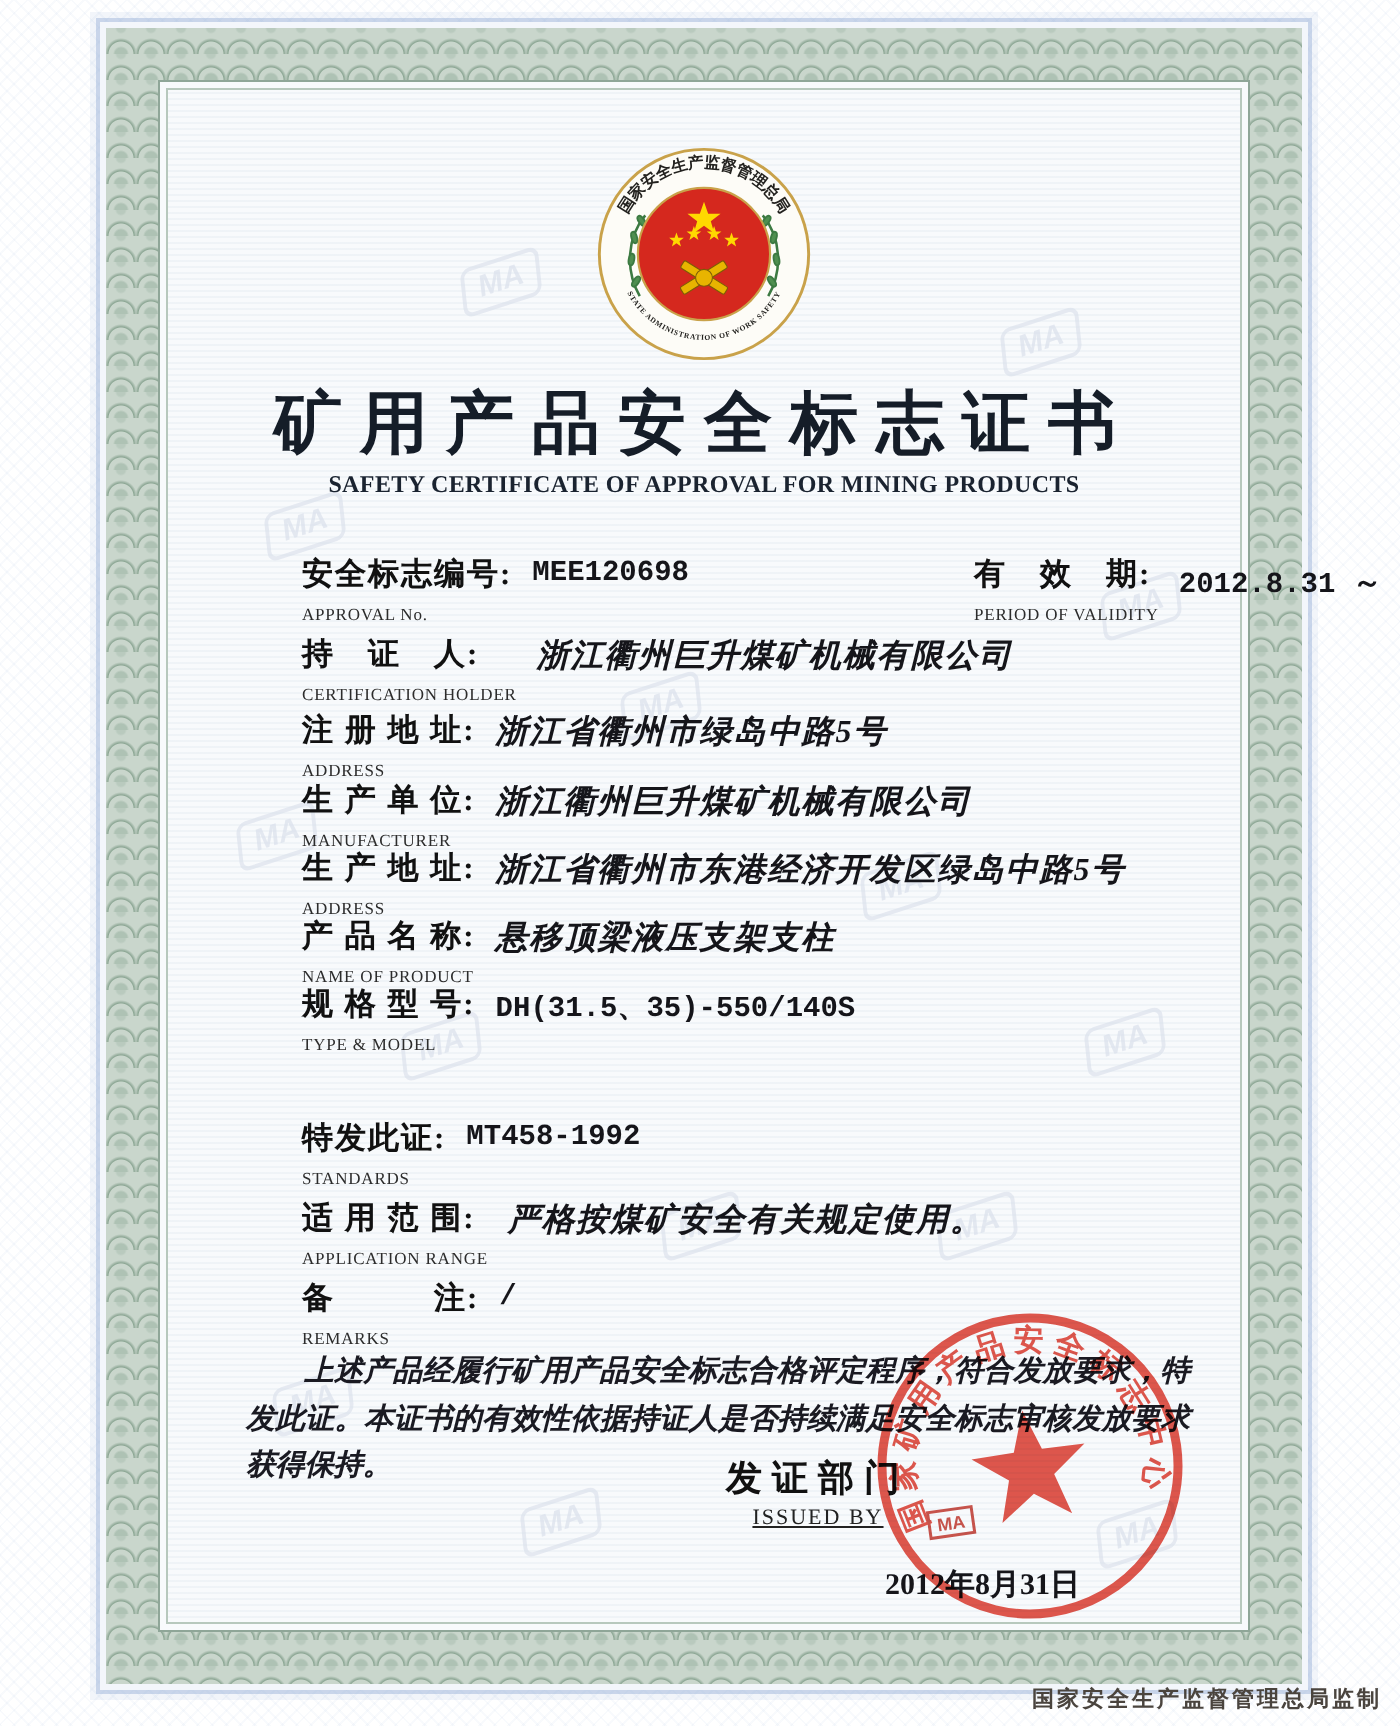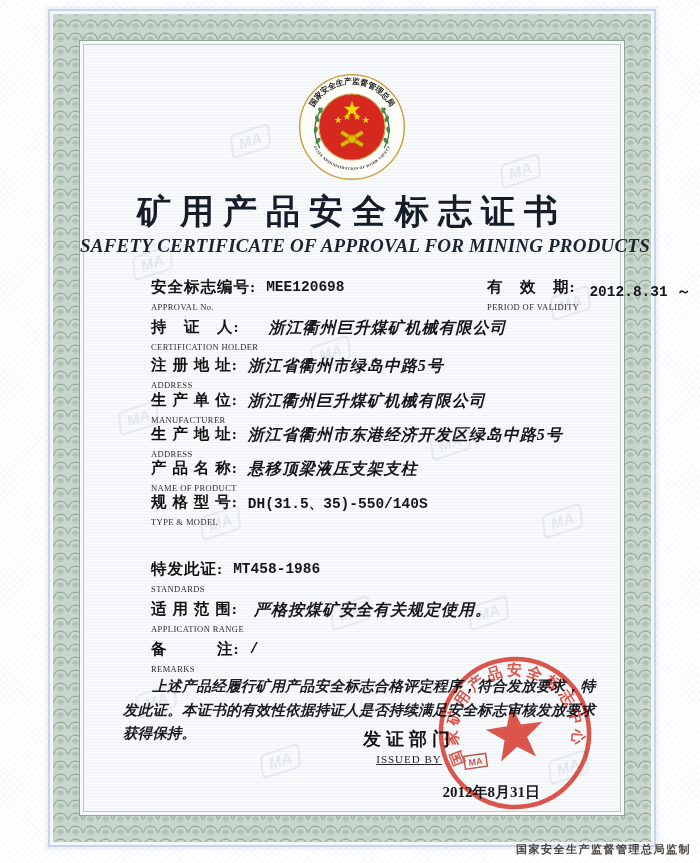--- a/index.html
+++ b/index.html
@@ -41,21 +41,21 @@
   }
   
   .emblem{position:absolute;left:216px;top:30px;width:112px;height:112px;}
   
   .title{
     position:absolute;left:0;top:148px;width:100%;text-align:center;
     font-size:34px;font-weight:bold;letter-spacing:9px;color:#151d28;white-space:nowrap;
   }
   .subtitle{
     position:absolute;left:0;top:194px;width:100%;text-align:center;
-    font-size:19px;font-weight:bold;color:#1a2330;letter-spacing:.2px;white-space:nowrap;font-style:italic;
+    font-size:12px;font-weight:bold;color:#1a2330;letter-spacing:.2px;white-space:nowrap;
   }
   
   .row{position:absolute;left:71px;display:flex;align-items:flex-start;white-space:nowrap;}
   .labwrap{display:inline-block;margin-right:10px;}
   .lab{display:block;font-size:15.5px;font-weight:bold;letter-spacing:1px;color:#111;}
   .cap{display:block;font-size:8.5px;letter-spacing:.4px;color:#2c2c2c;margin-top:4px;}
   .val{font-size:16px;font-style:italic;font-weight:bold;color:#15151a;padding-top:1px;letter-spacing:1px;}
   .val.latin{font-style:normal;font-family:"Liberation Mono", monospace;font-weight:bold;font-size:14.5px;letter-spacing:0;padding-top:2px;}
   .validity{position:absolute;left:336px;top:0;display:flex;align-items:flex-start;}
   
@@ -199,21 +199,21 @@
           <span class="lab">规 格 型 号:</span>
           <span class="cap">TYPE &amp; MODEL</span>
         </span>
       <span class="val latin">DH(31.5、35)-550/140S</span>
     </div>
     <div class="row" style="top:518px">
       <span class="labwrap">
           <span class="lab">特发此证:</span>
           <span class="cap">STANDARDS</span>
         </span>
-      <span class="val latin">MT458-1986</span>
+      <span class="val latin">MT458-1992</span>
     </div>
     <div class="row" style="top:558px">
       <span class="labwrap">
           <span class="lab">适 用 范 围:</span>
           <span class="cap">APPLICATION RANGE</span>
         </span>
       <span class="val">严格按煤矿安全有关规定使用。</span>
     </div>
     <div class="row" style="top:598px">
       <span class="labwrap">

